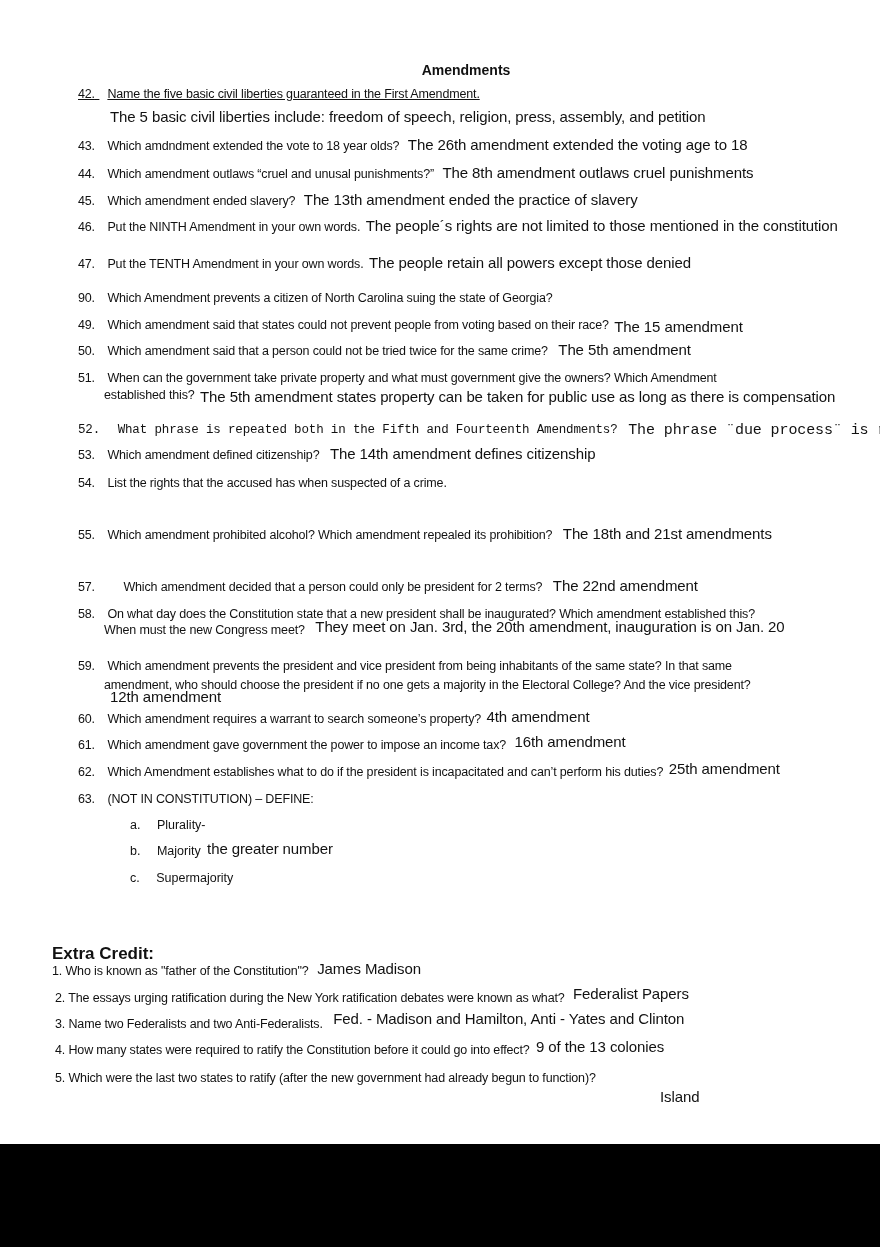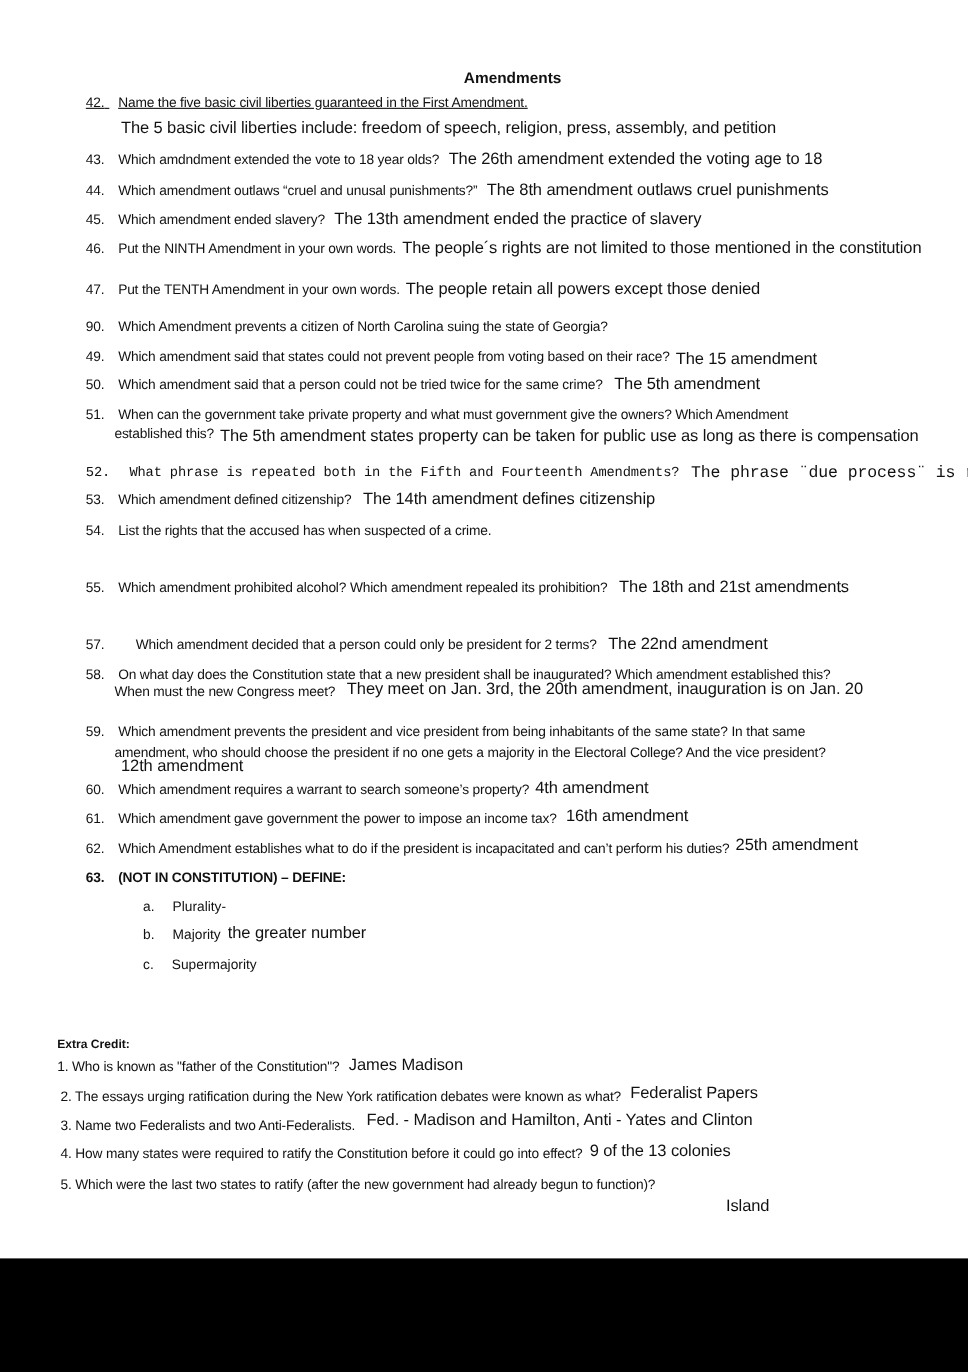--- a/index.html
+++ b/index.html
@@ -9,21 +9,21 @@
       font-family: "Liberation Sans", sans-serif;
     }
     .page { position: absolute; left: 0; top: 0; width: 880px; height: 812px; background: #ffffff; }
     .blackbar { position: absolute; left: 0; top: 1144px; width: 880px; height: 103px; background: #000000; }
     .title { position: absolute; left: 0; width: 932px; top: 62px; text-align: center; font-weight: bold; font-size: 14px; }
     .line { position: absolute; white-space: nowrap; }
     .q { font-size: 12.5px; letter-spacing: -0.15px; }
     .a { font-size: 15px; letter-spacing: -0.1px; margin-left: 4px; }
     .a.nospace { margin-left: 1px; }
     .sub { font-size: 12.5px; }
-    .ec-title { position: absolute; left: 52px; top: 944px; font-weight: bold; font-size: 11px; }
+    .ec-title { position: absolute; left: 52px; top: 944px; font-weight: bold; font-size: 17px; }
   </style>
 </head>
 <body>
 
 <div class="page">
 
   <div class="title">Amendments</div>
 
   <div class="line" style="left:78px;top:84px;text-decoration:underline;">
     <span class="q">42.</span>
@@ -150,21 +150,21 @@
     <span class="q" style="margin-left:8px">Which amendment gave government the power to impose an income tax?</span>
     <span class="a" style="position:relative;top:-2px">16th amendment</span>
   </div>
 
   <div class="line" style="left:78px;top:762px;">
     <span class="q">62.</span>
     <span class="q" style="margin-left:8px">Which Amendment establishes what to do if the president is incapacitated and can’t perform his duties?</span>
     <span class="a nospace" style="position:relative;top:-2px">25th amendment</span>
   </div>
 
-  <div class="line" style="left:78px;top:789px;font-weight:bold;">
+  <div class="line" style="left:78px;top:789px;">
     <span class="q">63.</span>
     <span class="q" style="margin-left:8px">(NOT IN CONSTITUTION) – DEFINE:</span>
   </div>
 
   <div class="line" style="left:130px;top:815px;">
     <span class="sub">a.</span>
     <span class="sub" style="margin-left:12px">Plurality-</span>
   </div>
   <div class="line" style="left:130px;top:841px;">
     <span class="sub">b.</span>

